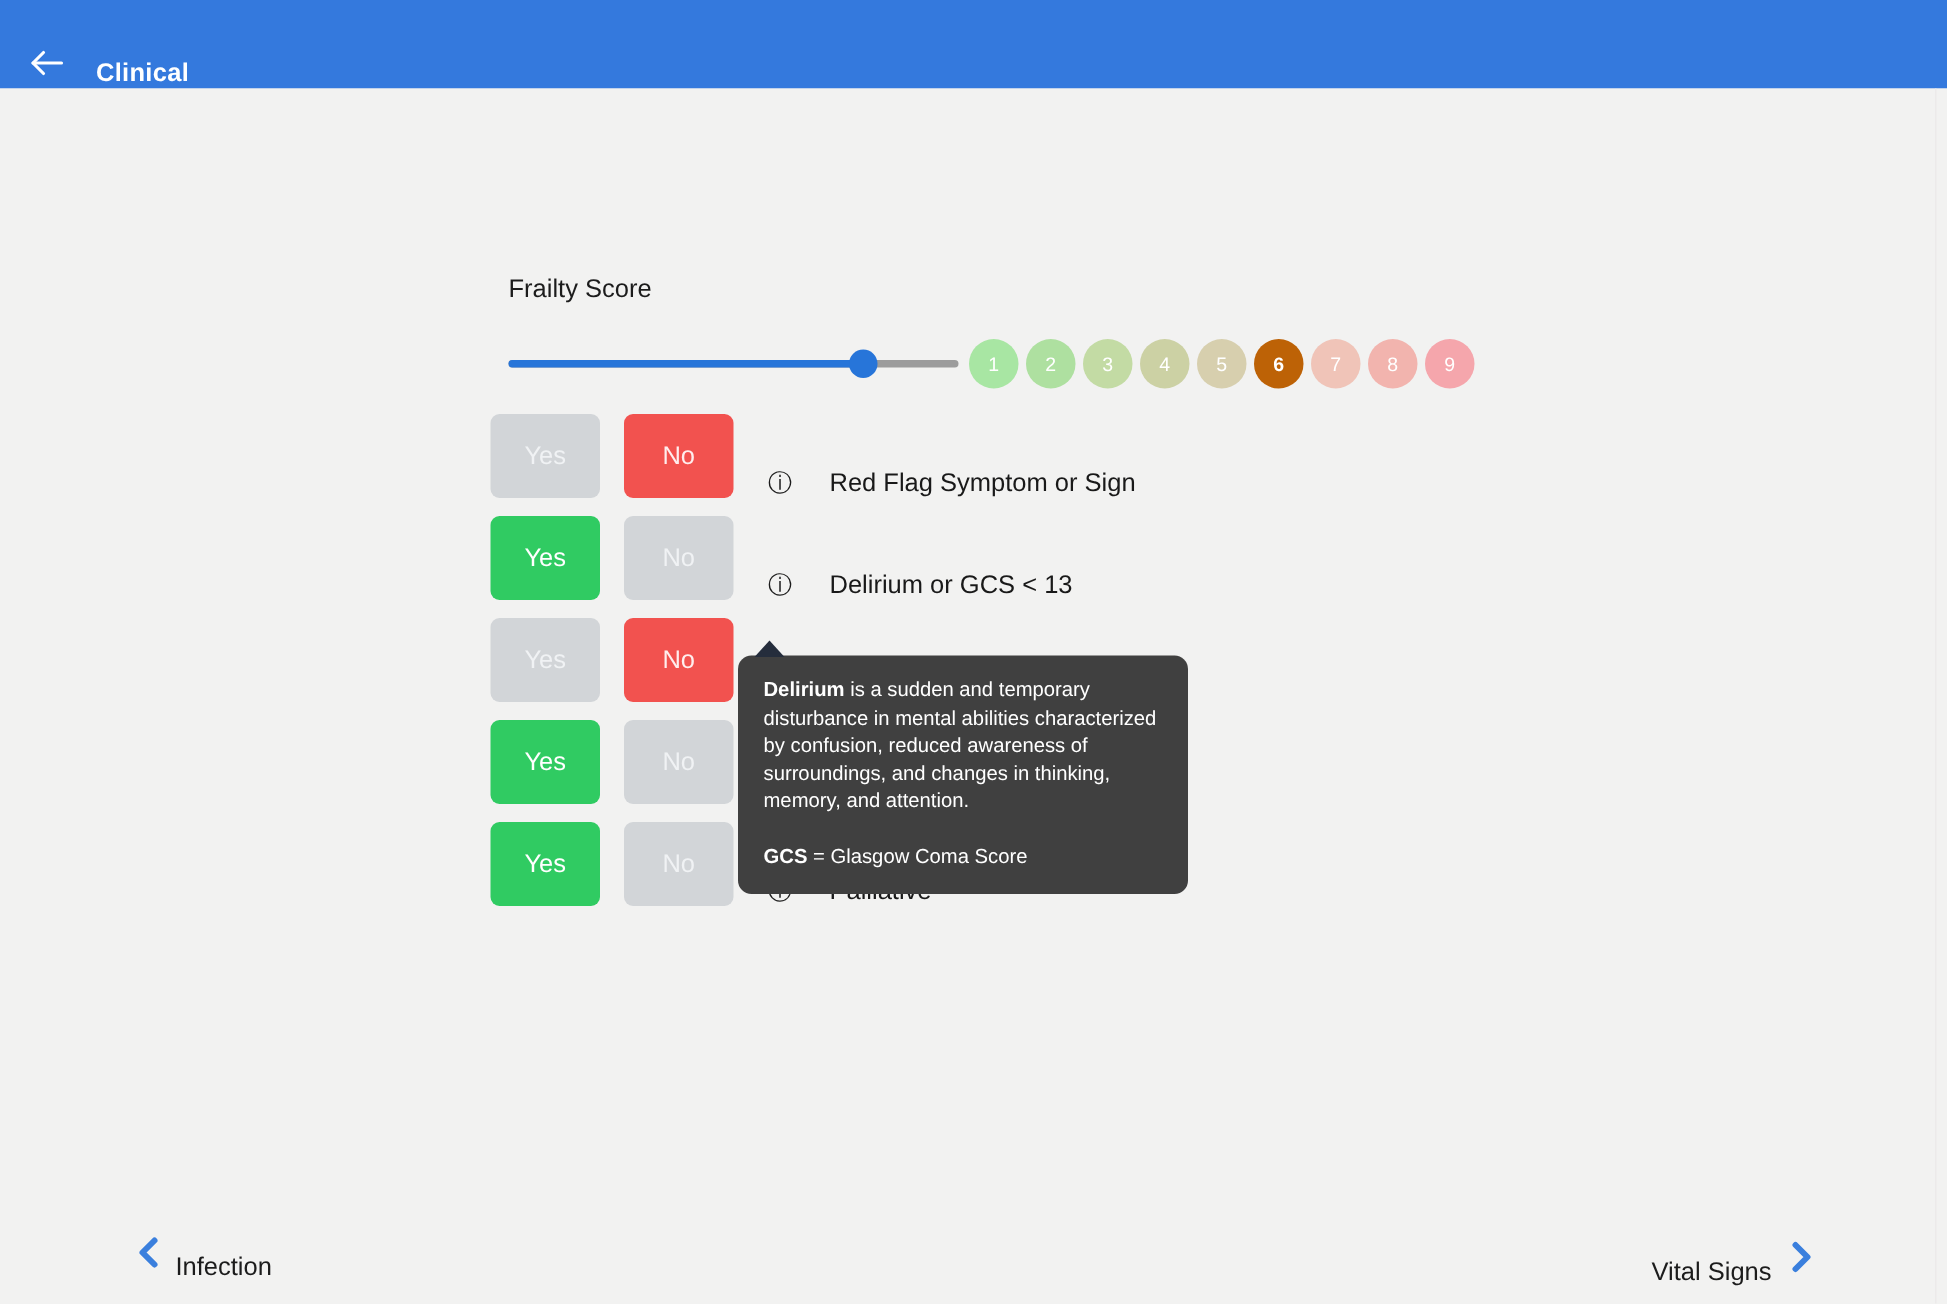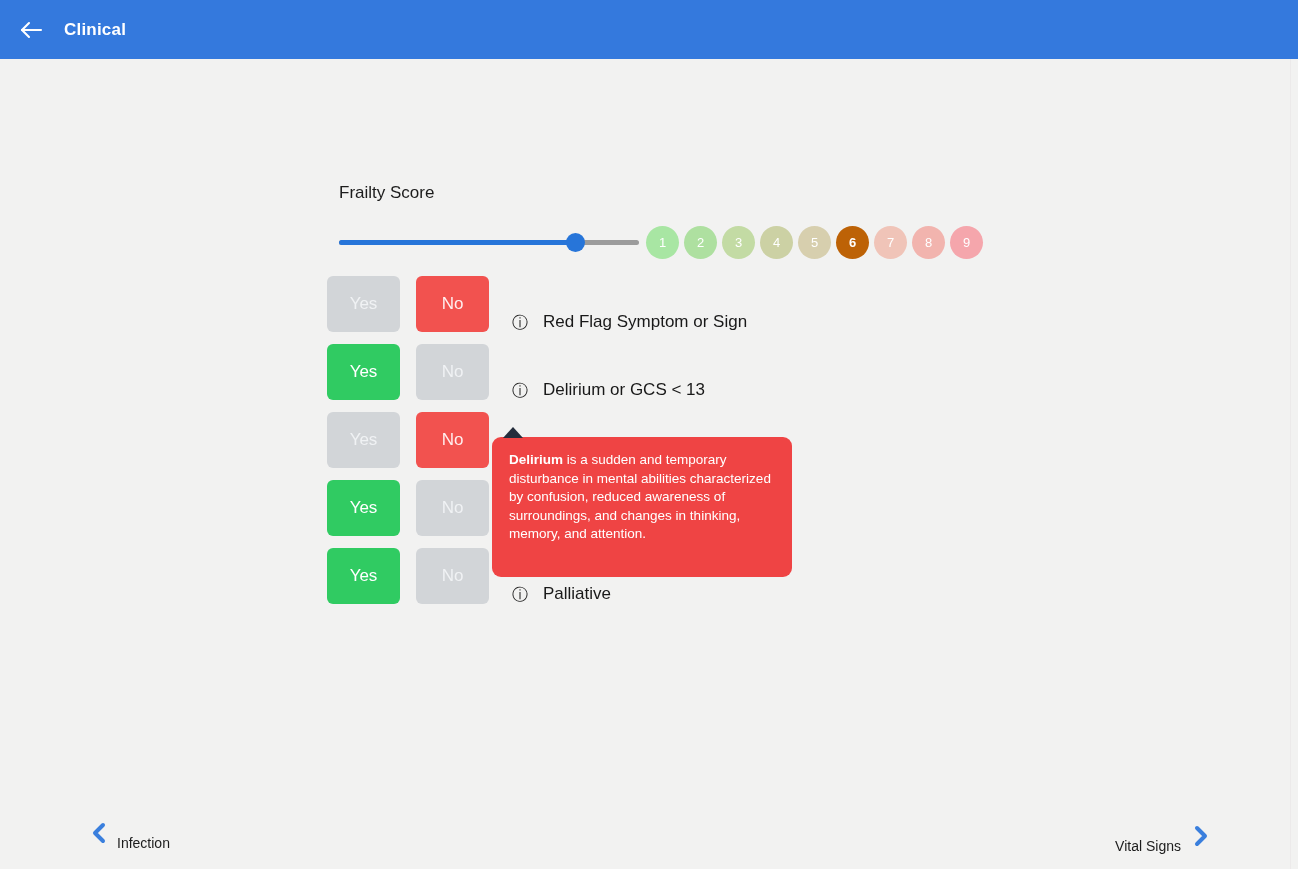--- a/index.html
+++ b/index.html
@@ -14,21 +14,21 @@
   }
 
   
   #app-header {
     position: absolute;
     top: 0; left: 0;
     width: 1298px;
     height: 59px;
     background: #3479dd;
     display: flex;
-    align-items: center;
+    align-items: flex-end;
     padding-left: 14px;
   }
   #back-button {
     width: 34px; height: 34px;
     display: flex; align-items: center; justify-content: center;
     cursor: pointer;
     border: none; background: transparent;
   }
   #back-button svg { display: block; }
   #header-title {
@@ -154,32 +154,32 @@
     margin-left: 22px;
     width: 18px; height: 18px;
     display: flex; align-items: center; justify-content: center;
     font-size: 16px;
     color: #1c1c1c;
     cursor: pointer;
     flex: none;
     line-height: 1;
   }
   .q-label {
-    margin-left: 14px;
+    margin-left: 24px;
     font-size: 17px;
     color: #191919;
   }
 
   
   #tooltip {
     position: absolute;
     left: 492px;
     top: 378px;
     width: 300px;
-    background: #ef4444;
+    background: #404040;
     color: #ffffff;
     border-radius: 9px;
     padding: 14px 17px 15px 17px;
     font-size: 13.5px;
     line-height: 18.6px;
     z-index: 50;
   }
   #tooltip-arrow {
     position: absolute;
     left: 11px;
@@ -208,21 +208,21 @@
     cursor: pointer;
   }
   #nav-next {
     position: absolute;
     right: 88px; top: 13px;
     display: flex; align-items: center;
     cursor: pointer;
     text-align: center;
   }
   .nav-label {
-    font-size: 14px;
+    font-size: 17px;
     color: #1c1c1c;
     margin-top: 16px;
   }
   #nav-prev .nav-label { margin-left: 10px; }
   #nav-next .nav-label { margin-right: 12px; }
 </style>
 </head>
 <body>
 
 <div id="app-header">
@@ -298,20 +298,21 @@
         <button class="yn-button no-off">No</button>
         <span class="q-info-icon">ⓘ</span>
         <span class="q-label">Palliative</span>
       </div>
     </div>
 
   <div id="tooltip">
     <div id="tooltip-arrow"></div>
     <p><b>Delirium</b><span> is a sudden and temporary disturbance in mental abilities characterized by confusion, reduced awareness of surroundings, and changes in thinking, memory, and attention.</span></p>
     <div class="tt-spacer"></div>
+    <p><b>GCS</b><span> = Glasgow Coma Score</span></p>
   </div>
 
   <div id="footer-nav">
     <div id="nav-prev">
       <span>
         <svg width="17" height="22" viewBox="0 0 17 22" aria-hidden="true">
           <path d="M13 3 L5 11 L13 19" fill="none" stroke="#3a7fdd" stroke-width="4" stroke-linecap="round" stroke-linejoin="round"></path>
         </svg>
       </span>
       <span class="nav-label">Infection</span>

